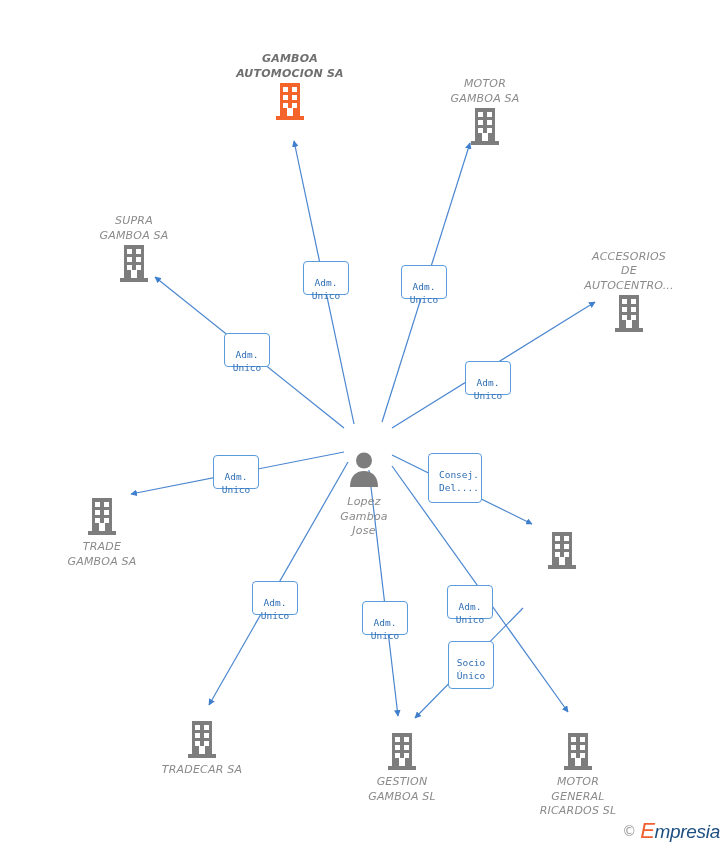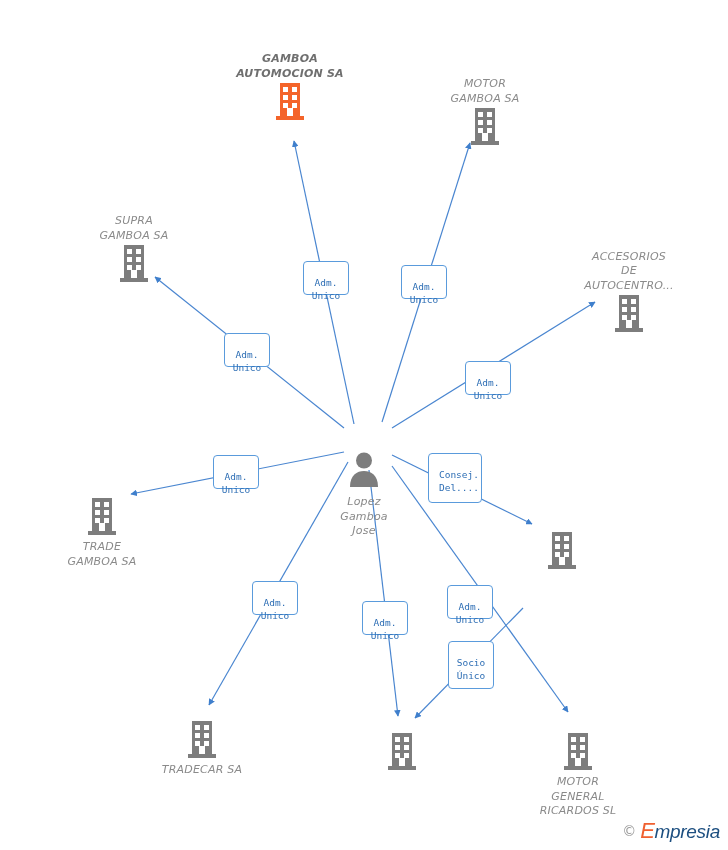--- a/index.html
+++ b/index.html
@@ -229,20 +229,22 @@
             <rect x="5" y="2" width="20" height="33" fill="#7d7d7d"></rect>
             <rect x="1" y="35" width="28" height="4" fill="#7d7d7d"></rect>
             <rect x="8" y="6" width="5" height="5" fill="#fff"></rect>
             <rect x="17" y="6" width="5" height="5" fill="#fff"></rect>
             <rect x="8" y="14" width="5" height="5" fill="#fff"></rect>
             <rect x="17" y="14" width="5" height="5" fill="#fff"></rect>
             <rect x="8" y="22" width="5" height="5" fill="#fff"></rect>
             <rect x="17" y="22" width="5" height="5" fill="#fff"></rect>
             <rect x="12" y="27" width="6" height="8" fill="#fff"></rect>
           </svg></div>
+        <div class="label">GESTION
+GAMBOA SL</div>
       </div>
       <div class="node below" style="left: 578px; top: 729px;">
         <div class="icon-wrap"><svg width="30" height="40" viewBox="0 0 30 40">
             <rect x="5" y="2" width="20" height="33" fill="#7d7d7d"></rect>
             <rect x="1" y="35" width="28" height="4" fill="#7d7d7d"></rect>
             <rect x="8" y="6" width="5" height="5" fill="#fff"></rect>
             <rect x="17" y="6" width="5" height="5" fill="#fff"></rect>
             <rect x="8" y="14" width="5" height="5" fill="#fff"></rect>
             <rect x="17" y="14" width="5" height="5" fill="#fff"></rect>
             <rect x="8" y="22" width="5" height="5" fill="#fff"></rect>

